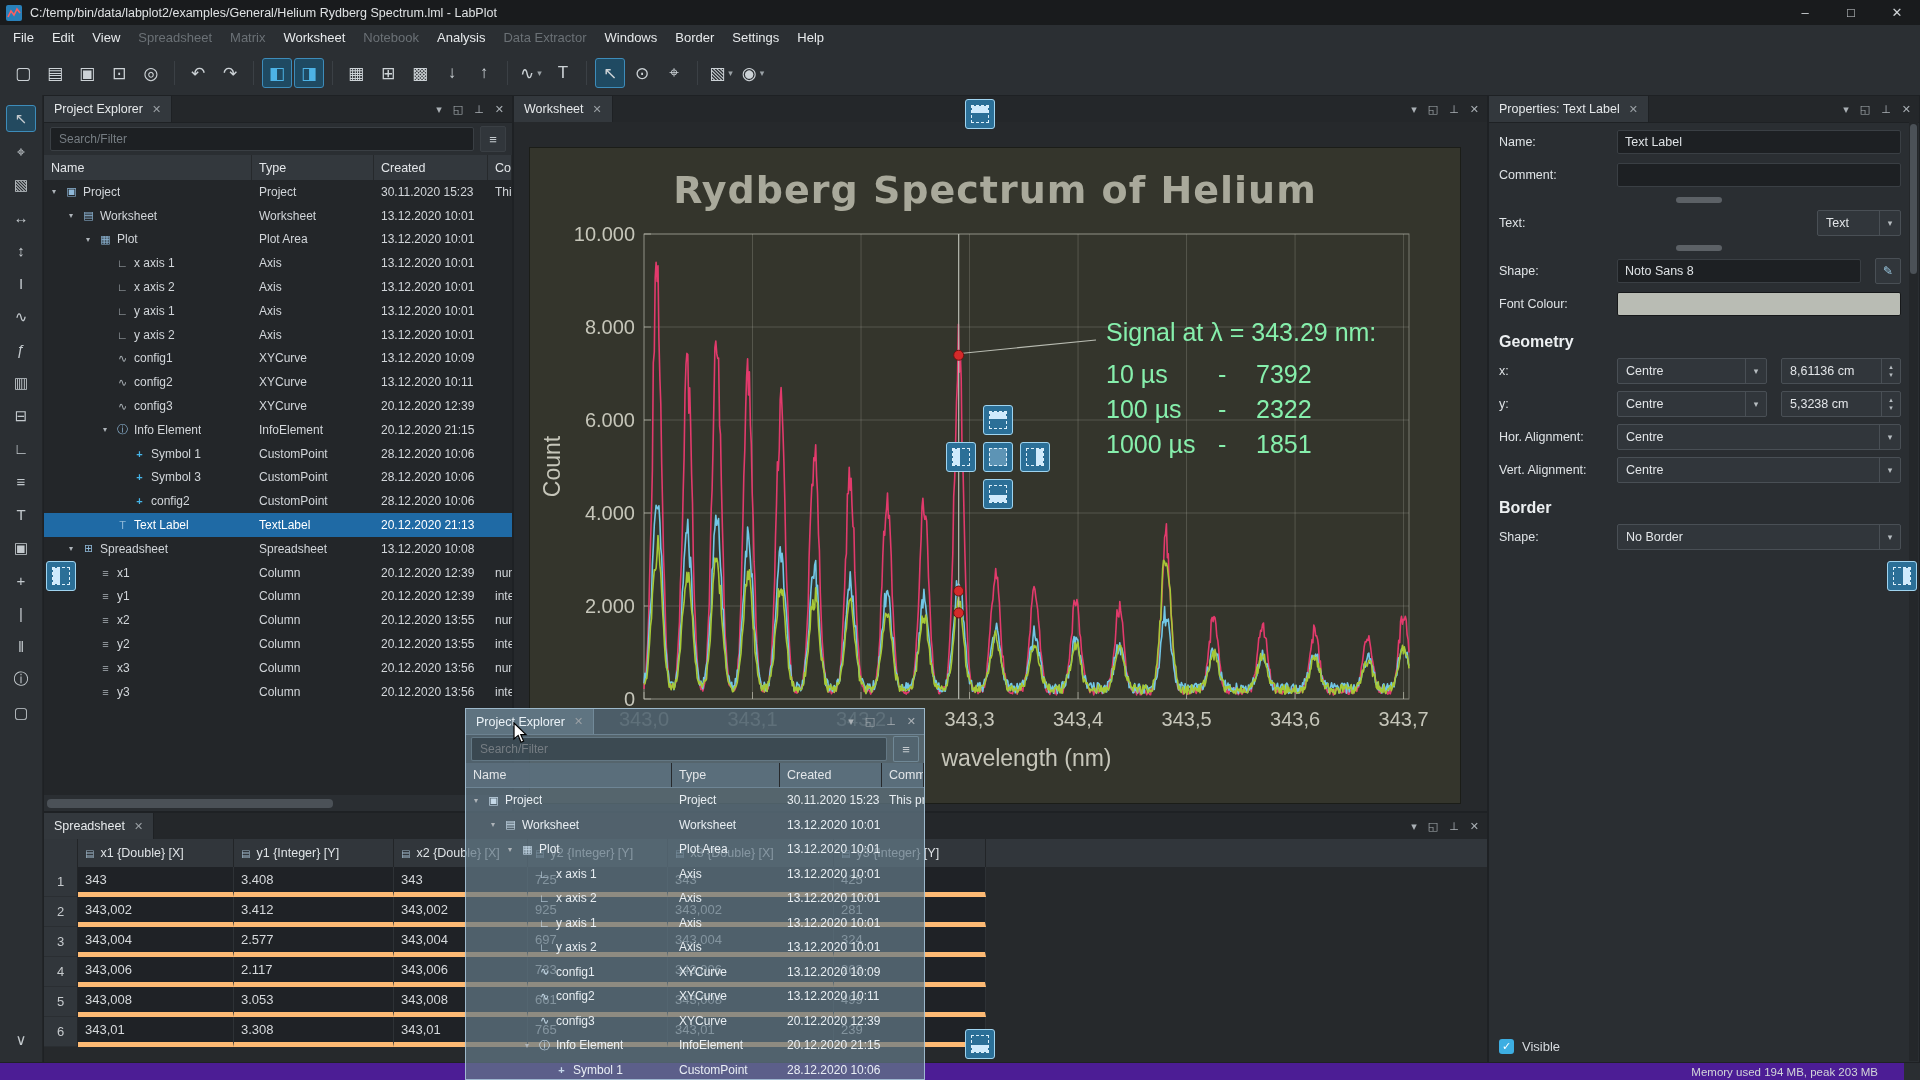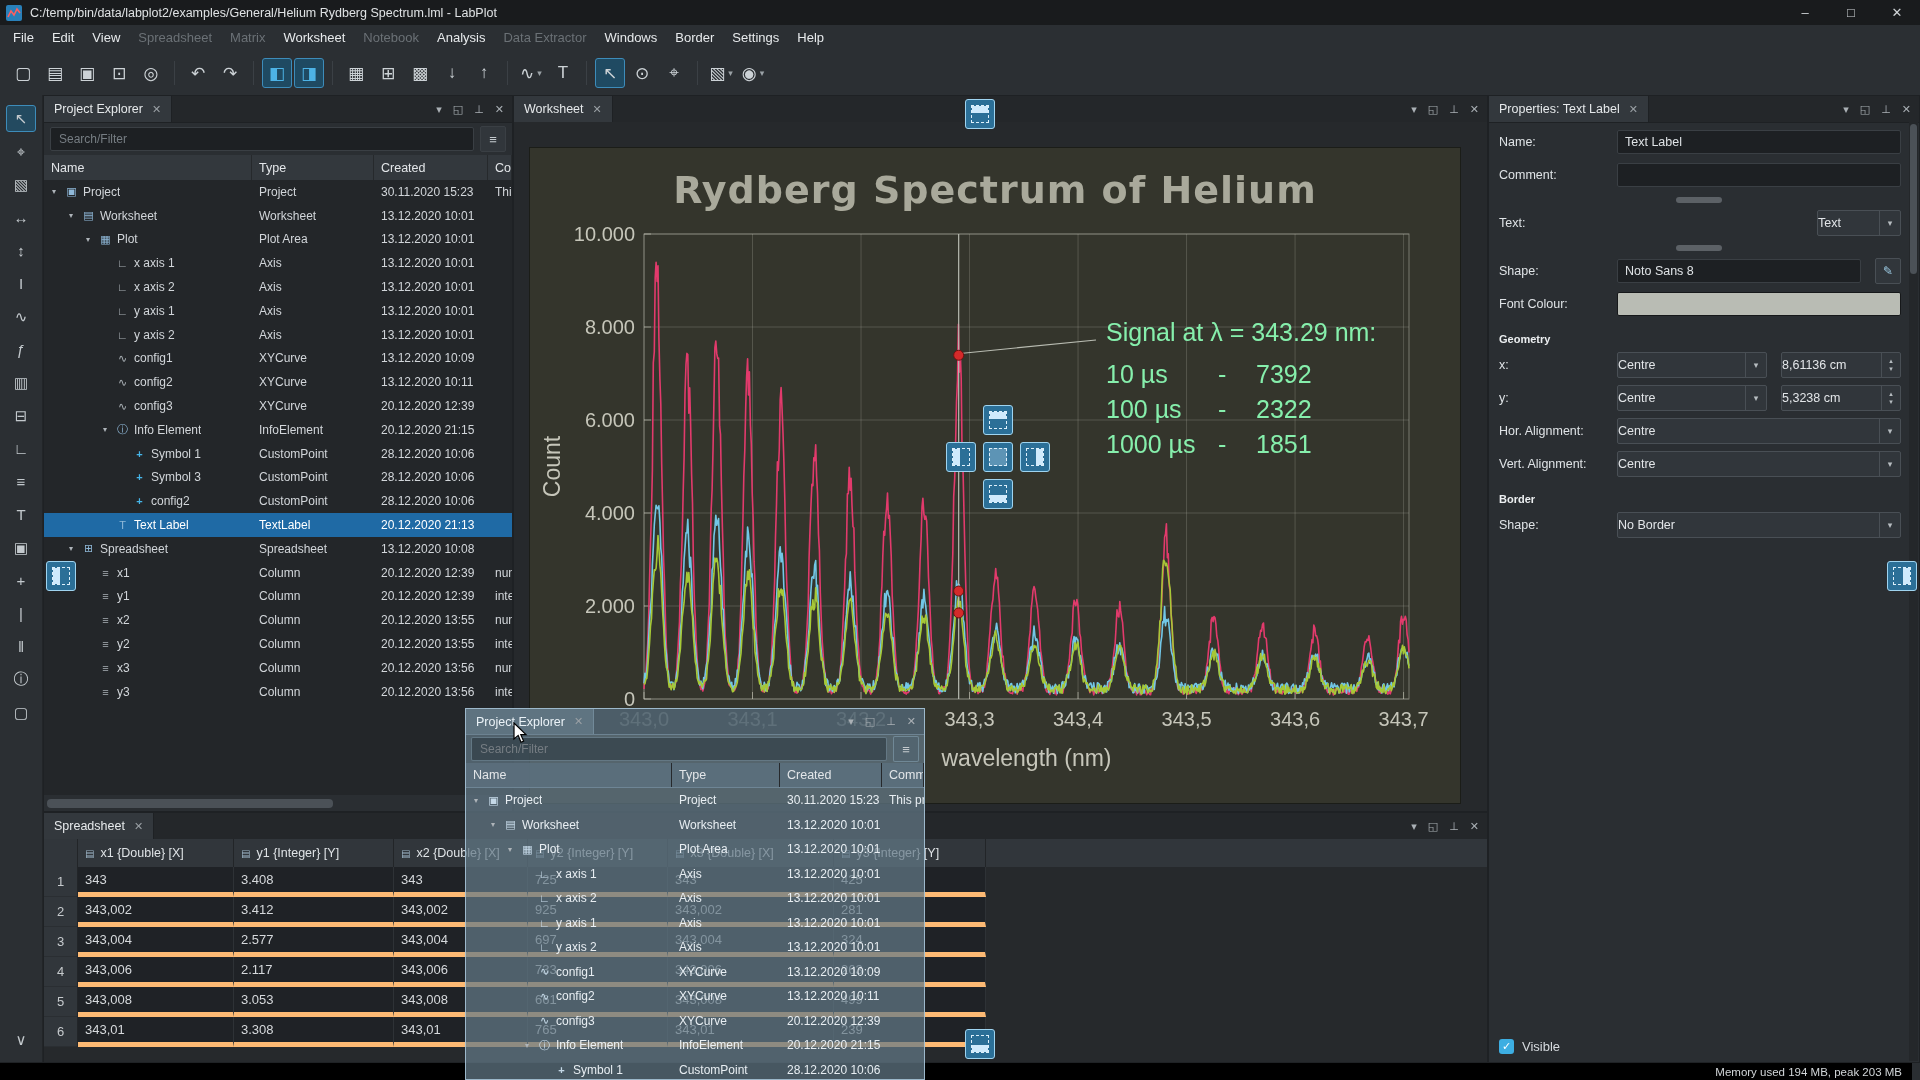--- a/index.html
+++ b/index.html
@@ -98,53 +98,53 @@
         border-bottom:5px solid #fdba74;background:#1f2226;overflow:hidden;white-space:nowrap;}
 
   
   .props-dock{left:1488px;top:95px;width:432px;height:968px;}
   .props-body{position:absolute;top:26px;left:0;right:10px;bottom:0;}
   .prow{display:flex;align-items:center;margin:7px 8px 0 10px;height:26px;gap:14px;}
   .plabel{width:104px;font-size:12.5px;color:#dfe3e6;flex:0 0 auto;}
   .pinput{flex:1;height:24px;background:#1d2023;border:1px solid #3a3f44;border-radius:2px;
           color:#dfe3e6;font-size:12.5px;padding:0 7px;outline:none;box-sizing:border-box;min-width:0;}
   .combo,.spin{height:26px;background:#31363b;border:1px solid #494f55;border-radius:2px;display:flex;
-        align-items:center;font-size:12.5px;color:#e2e5e8;box-sizing:border-box;overflow:hidden;}
+        align-items:center;padding-left:8px;font-size:12.5px;color:#e2e5e8;box-sizing:border-box;overflow:hidden;}
   .combo.full,.spin.full{flex:1;}
   .combo.half{flex:0 0 150px;}
   .spin.half{flex:1;}
   .combo .caret{margin-left:auto;border-left:1px solid #494f55;height:100%;width:20px;display:flex;
                 align-items:center;justify-content:center;font-size:9px;color:#b6bcc0;flex:0 0 auto;}
   .spin .arrows{margin-left:auto;border-left:1px solid #494f55;width:18px;height:100%;display:flex;
                 flex-direction:column;align-items:center;justify-content:center;font-size:7px;
                 color:#b6bcc0;line-height:8px;flex:0 0 auto;}
   .grip{width:46px;height:6px;border-radius:3px;background:#5c6166;margin:9px auto 2px;}
   .fmt-toolbar{display:flex;gap:3px;align-items:center;flex:1;}
   .fmt-combo{flex:0 0 84px;margin-left:auto;}
   .textarea{margin:5px 8px 0 10px;height:212px;background:#26292d;border:1px solid #3a3f44;
             border-radius:2px;padding:6px 8px;font-size:12px;color:#c9cdd1;line-height:16px;}
-  .section{margin:16px 10px 0;font-weight:bold;font-size:11px;color:#eceff1;}
+  .section{margin:16px 10px 0;font-weight:bold;font-size:16px;color:#eceff1;}
   .swatch{flex:1;height:22px;border:1px solid #16181a;border-radius:2px;}
   .checker{background-color:#fff;background-image:
     linear-gradient(45deg,#111 25%,transparent 25%,transparent 75%,#111 75%),
     linear-gradient(45deg,#111 25%,#fff 25%,#fff 75%,#111 75%);
     background-size:14px 14px;background-position:0 0,7px 7px;}
   .mini-btn{width:24px;height:24px;background:#31363b;border:1px solid #494f55;border-radius:2px;
             display:flex;align-items:center;justify-content:center;font-size:12px;color:#9fcfe8;flex:0 0 auto;}
   .visible-row{position:absolute;left:10px;bottom:8px;display:flex;align-items:center;gap:8px;}
   .checkbox{width:15px;height:15px;background:#3daee2;border-radius:3px;display:flex;align-items:center;
             justify-content:center;color:#fff;font-size:11px;}
   .checkbox::after{content:"✓";}
   .vscroll{position:absolute;top:26px;right:1px;bottom:1px;width:9px;background:#24272a;}
   .vscroll .thumb{position:absolute;top:2px;left:1px;right:1px;height:150px;background:#4b5157;border-radius:4px;}
 
   
-  .statusbar{position:absolute;left:0;right:8px;bottom:0;height:17px;background:#000000;
+  .statusbar{position:absolute;left:0;right:16px;bottom:0;height:17px;background:#4c1d95;
              border-top:1px solid #1f2225;display:flex;align-items:center;justify-content:flex-end;
-             padding-right:10px;font-size:11.5px;color:#d2d6d9;}
+             padding-right:26px;font-size:11.5px;color:#d2d6d9;}
 
   
   .ghost{position:absolute;left:465px;top:708px;width:460px;height:372px;z-index:50;overflow:hidden;
          background:rgba(98,120,135,0.72);border:1px solid rgba(170,200,220,0.85);
          color:rgba(240,246,250,0.96);box-sizing:border-box;}
   .ghost .tabbar{background:rgba(70,88,100,0.55);height:25px;border-bottom:1px solid rgba(160,190,210,0.4);}
   .ghost .tab{background:rgba(120,145,160,0.45);color:#eaf2f7;border-right:1px solid rgba(160,190,210,0.3);}
   .ghost .search-row{height:28px;padding:2px 5px;}
   .ghost .search-input{background:rgba(40,52,60,0.55);border-color:rgba(160,190,210,0.4);color:#eef4f8;}
   .ghost .filter-btn{background:rgba(80,100,114,0.6);border-color:rgba(160,190,210,0.4);}

